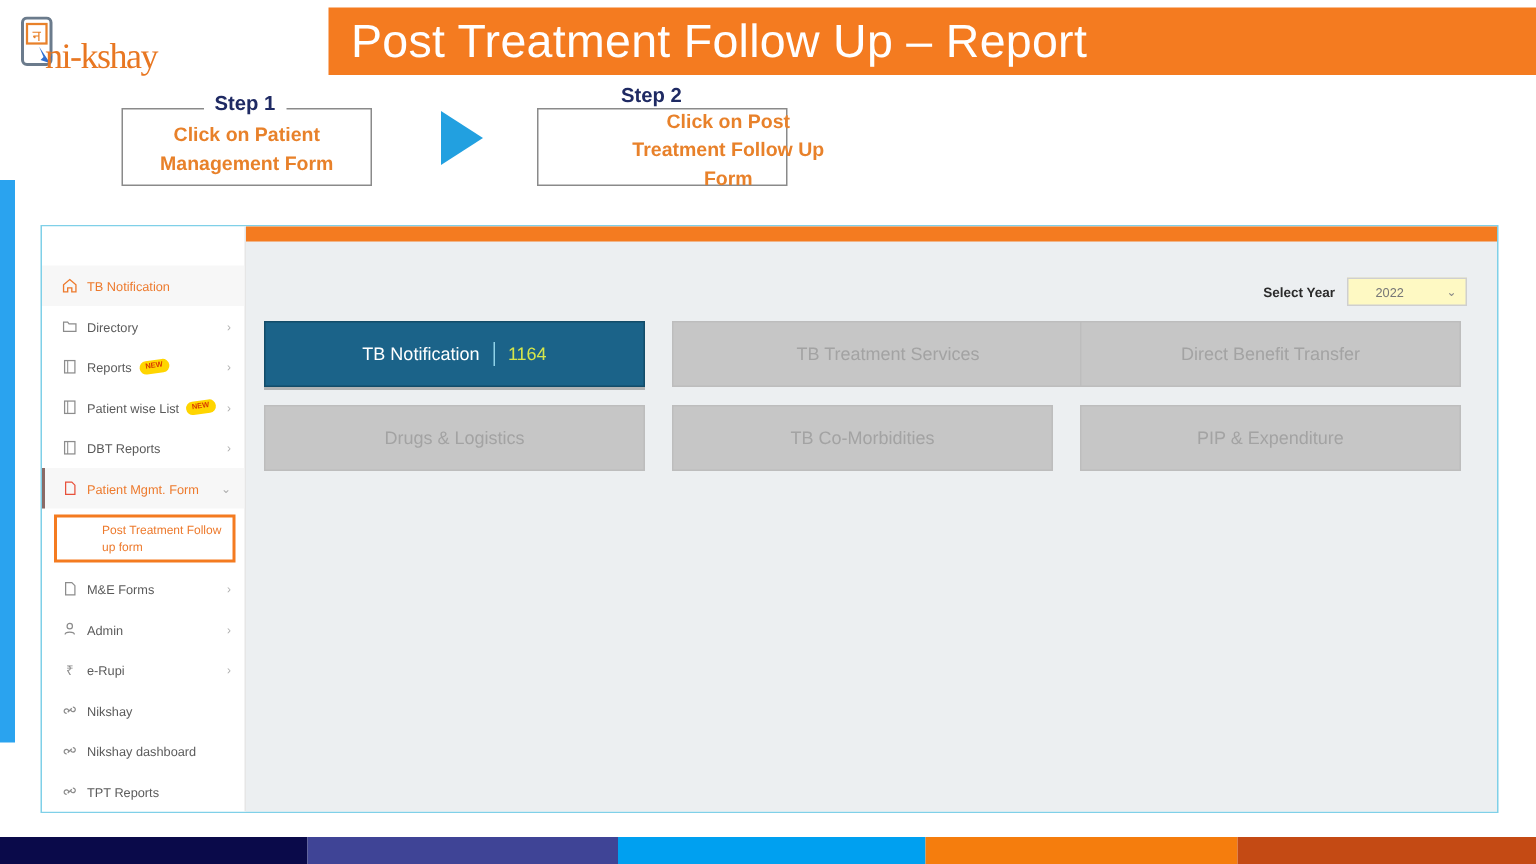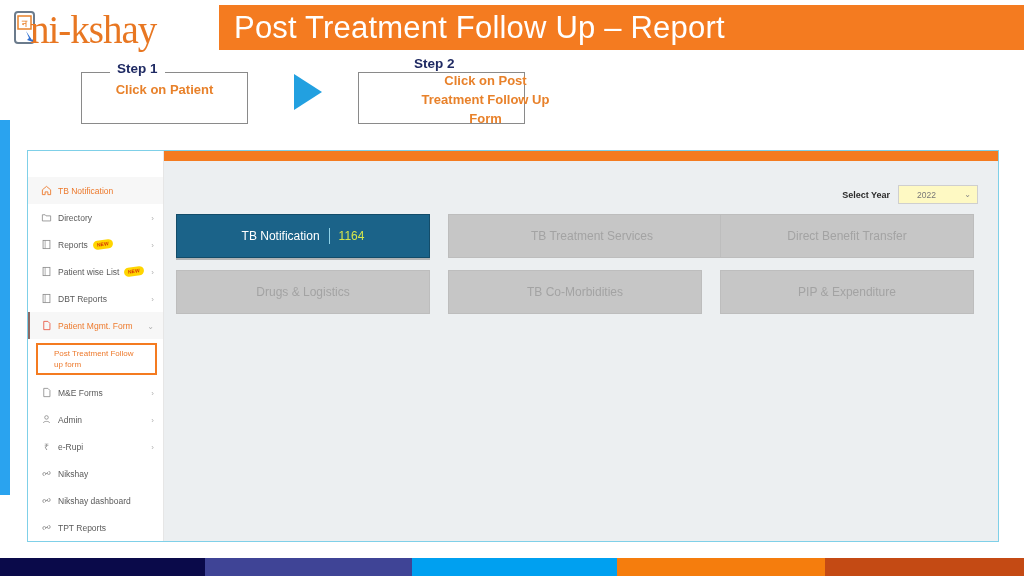--- a/index.html
+++ b/index.html
@@ -18,42 +18,42 @@
     position:absolute;left:234px;top:6px;width:780px;height:38px;
     line-height:43px;
     font-size:31px;color:#FFFFFF;letter-spacing:.2px;
     font-family:"Liberation Sans", sans-serif;
     white-space:nowrap;
   }
   
   #logo{position:absolute;left:8px;top:5px;width:170px;height:48px;}
   #logo-device{position:absolute;left:6px;top:6px;width:26px;height:38px;}
   #logo-word{
-    position:absolute;left:22px;top:2px;
-    font-size:39px;color:#E87722;
+    position:absolute;left:22px;top:20px;
+    font-size:24px;color:#E87722;
     font-family:"Liberation Serif", serif;
     letter-spacing:-1px;
     white-space:nowrap;
   }
   
   .step-box{
     position:absolute;border:1.5px solid #8a8a8a;background:#ffffff;
     box-sizing:border-box;
   }
   .step-legend{
     position:absolute;background:#ffffff;padding:0 7px;
     font-size:13.5px;font-weight:bold;color:#1F2A63;
     white-space:nowrap;
   }
   .step-text{
     position:absolute;left:0;right:0;text-align:center;
     font-size:13px;font-weight:bold;color:#E8812A;line-height:19px;
   }
   #step1-box{left:81px;top:72px;width:167px;height:52px;}
-  #step1-legend{left:110px;top:61px;}
+  #step1-legend{left:136px;top:61px;}
   #step1-text{top:80px;}
   #step2-box{left:358px;top:72px;width:167px;height:52px;}
   #step2-legend{left:407px;top:56px;}
   #step2-text{top:71px;}
   #arrow-play{
     position:absolute;left:294px;top:74px;width:0;height:0;
     border-top:18px solid transparent;border-bottom:18px solid transparent;
     border-left:28px solid #22A0E0;
   }
   
@@ -101,21 +101,21 @@
     content:"";position:absolute;left:0;top:0;bottom:0;width:2px;background:#8a6a66;
   }
   .new-badge{
     display:inline-block;margin-left:5px;background:#FFD500;color:#d83b00;
     font-size:5px;font-weight:bold;border-radius:7px;padding:1px 4px;
     transform:rotate(-8deg);line-height:7px;
   }
   #sub-highlight{
     position:relative;margin:4px 6px 4px 8px;border:2px solid #F47B20;
     box-sizing:border-box;height:32px;display:flex;align-items:center;
-    padding-left:16px;
+    padding-left:30px;
   }
   #sub-highlight .sub-lbl{
     font-size:8px;color:#ED7A2D;line-height:11px;
   }
   
   #year-row{
     position:absolute;right:20px;top:34px;display:flex;align-items:center;
   }
   #year-label{font-size:9px;font-weight:bold;color:#2b2b2b;margin-right:8px;}
   #year-select{
@@ -155,20 +155,21 @@
     <text x="10.5" y="16" font-size="10" fill="#E8812A" text-anchor="middle" font-family="Liberation Serif, serif">न</text>
     <path d="M12 20 l6 9 l3 -3 l-2 5 l-6 -2 l2 -2 z" fill="#2F6FD0"></path>
   </svg>
   <div id="logo-word">ni-kshay</div>
 </div>
 
 <div class="step-box" id="step1-box"></div>
 <div class="step-legend" id="step1-legend">Step 1</div>
 <div class="step-text" id="step1-text" style="left:81px;width:167px;">
   <div>Click on Patient</div>
+  <div>Management Form</div>
 </div>
 
 <div id="arrow-play"></div>
 
 <div class="step-box" id="step2-box"></div>
 <div class="step-legend" id="step2-legend">Step 2</div>
 <div class="step-text" id="step2-text" style="left:358px;width:167px;margin-left:44px;">
   <div>Click on Post</div>
   <div>Treatment Follow Up</div>
   <div>Form</div>

